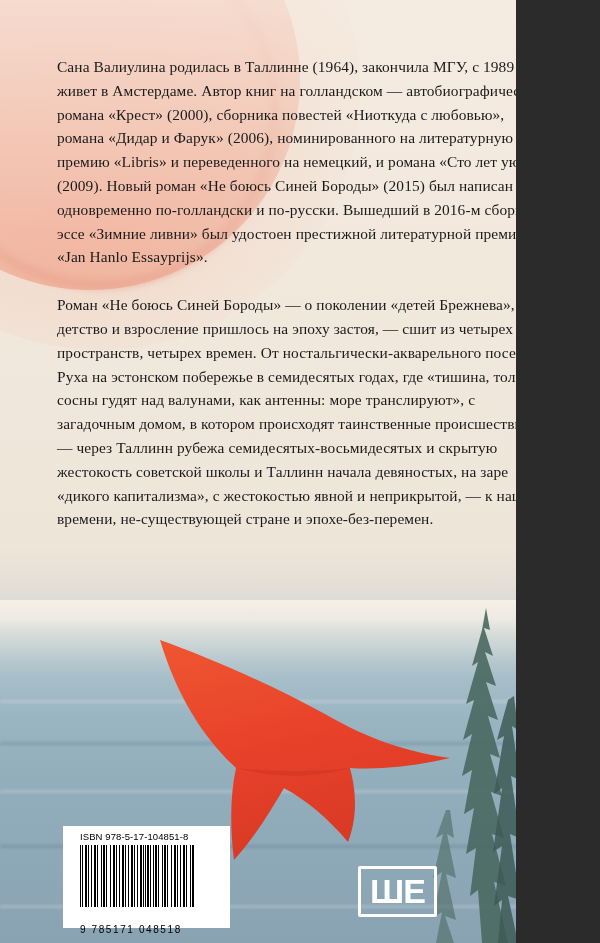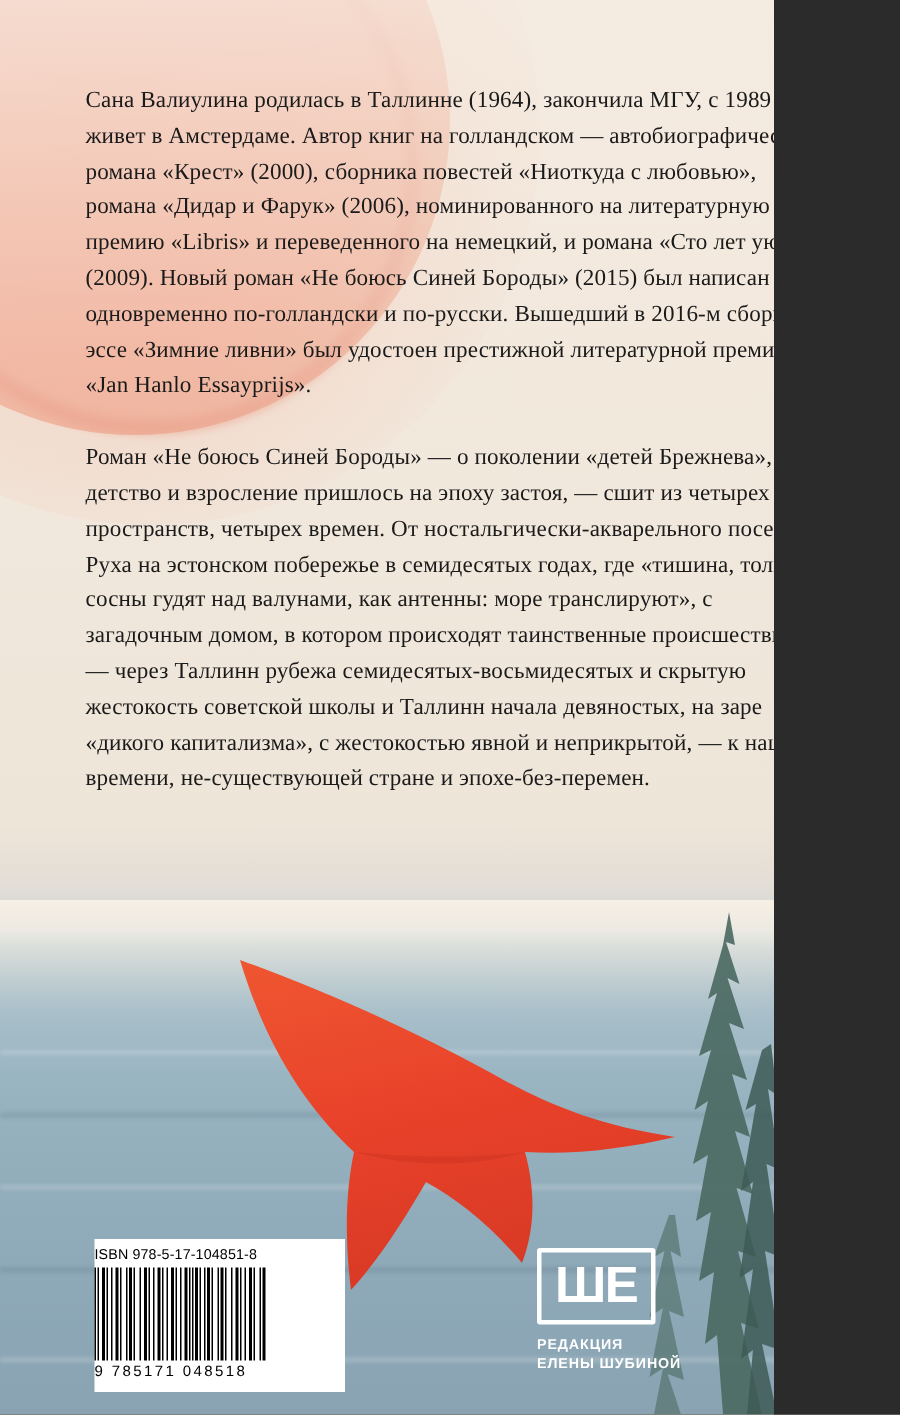--- a/index.html
+++ b/index.html
@@ -144,21 +144,21 @@
 
   
   .barcode-box {
     position: absolute;
     left: 63px;
     top: 826px;
     width: 167px;
     height: 102px;
     background: #ffffff;
     box-sizing: border-box;
-    padding: 5px 7px 4px 0;
+    padding: 5px 7px 4px 17px;
   }
   .isbn-text {
     font-family: "Liberation Sans", sans-serif;
     font-size: 9.5px;
     color: #000;
     letter-spacing: 0.1px;
     margin-bottom: 3px;
   }
   .bars {
     display: flex;
@@ -169,21 +169,21 @@
   .bars span {
     display: block;
     background: #000;
     height: 100%;
   }
   .isbn-digits {
     font-family: "Liberation Sans", sans-serif;
     font-size: 10px;
     color: #000;
     letter-spacing: 1.6px;
-    margin-top: 2px;
+    margin-top: 17px;
   }
 
   
   .publisher {
     position: absolute;
     right: 38px;
     bottom: 26px;
     width: 120px;
     color: #ffffff;
   }
@@ -353,19 +353,15 @@
         <span style="width: 1px;"></span>
         <span style="width: 1px; background: transparent;"></span>
         <span style="width: 2px;"></span>
         <span style="width: 1px; background: transparent;"></span>
       </div>
     <div class="isbn-digits">9 785171 048518</div>
   </div>
 
   <div class="publisher">
     <div class="mark">ШЕ</div>
-    <div class="name">
-      <span>РЕДАКЦИЯ</span><br>
-      <span>ЕЛЕНЫ ШУБИНОЙ</span>
-    </div>
   </div>
 
 </div>
 
 </body></html>

